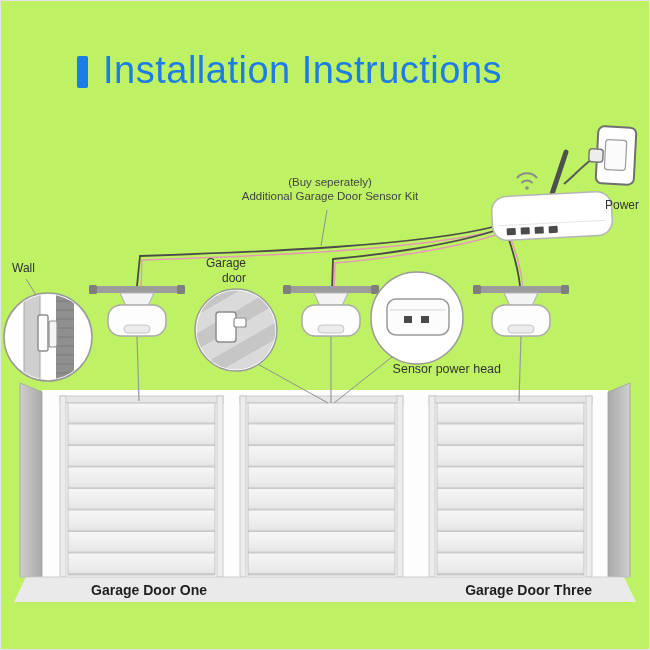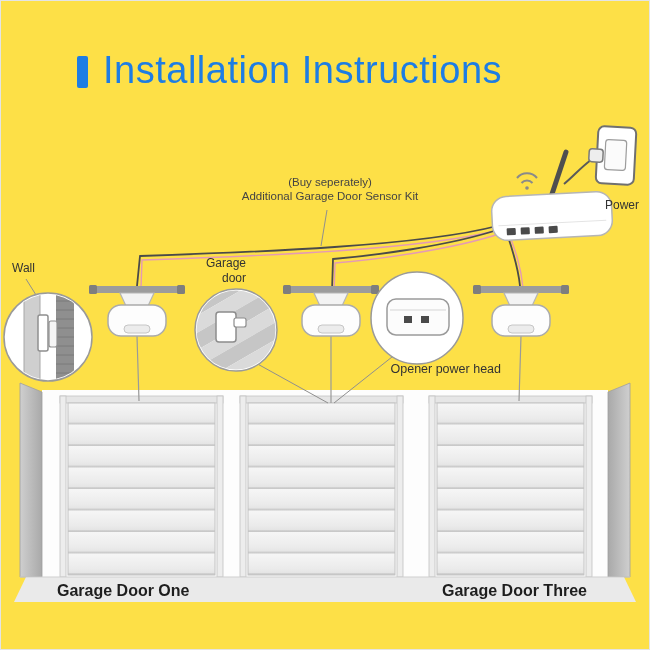--- a/index.html
+++ b/index.html
@@ -1,39 +1,39 @@
 <!DOCTYPE html>
 <html style="--accent: #1d7de4; --wire_dark: #4a4a4a; --wire_pink: #e59ab5;"><head>
 <meta charset="utf-8">
 <style>
   html,body { margin:0; padding:0; background:#fff; }
   .frame {
-    position:relative; width:650px; height:650px; background:#fde047;
+    position:relative; width:650px; height:650px; background:#bef264;
     font-family:"Liberation Sans", sans-serif; overflow:hidden;
     box-shadow: inset 0 0 0 1px #e4e4e4;
   }
   .accent-bar {
     position:absolute; left:77px; top:56px; width:11px; height:32px;
     background:var(--accent,#1d7de4); border-radius:2px;
   }
   .page-title {
     position:absolute; left:103px; top:49px; margin:0;
     font-size:38px; font-weight:400; letter-spacing:0.5px;
     color:var(--accent,#1d7de4); white-space:nowrap;
   }
   .diagram-svg { position:absolute; left:0; top:0; }
   .lbl { position:absolute; color:#3c3c3c; font-size:12px; line-height:1.25;text-align:right; }
   .lbl-kit { left:205px; top:175px; width:250px; text-align:center; font-size:11.5px; color:#444; }
   .lbl-power { left:597px; top:198px; width:50px; text-align:center; color:#333; }
   .lbl-wall { left:12px; top:261px; color:#333; }
   .lbl-garage-door { left:194px; top:256px; width:52px; color:#333; }
   .lbl-opener-head { left:361px; top:362px; width:140px; color:#333; font-size:12.5px; }
   .door-lbl {
-    position:absolute; top:582px; width:150px; text-align:left;
-    font-weight:bold; font-size:16px; color:#1e1e1e;
+    position:absolute; top:582px; width:150px; text-align:right;
+    font-weight:bold; font-size:14px; color:#1e1e1e;
   }
   .door-lbl-1 { left:57px; } .door-lbl-2 { left:251px; } .door-lbl-3 { left:442px; }
   .wire-dark { stroke:var(--wire_dark,#4a4a4a); fill:none; stroke-width:1.8; }
   .wire-pink { stroke:var(--wire_pink,#e59ab5); fill:none; stroke-width:1.4; }
   .leader { stroke:#8f8f8f; stroke-width:1; fill:none; }
 </style>
 </head>
 <body>
 
 <div class="frame">
@@ -194,18 +194,18 @@
     </g>
   </svg>
 
   <div class="lbl lbl-kit">
     <div>(Buy seperately)</div>
     <div>Additional Garage Door Sensor Kit</div>
   </div>
   <div class="lbl lbl-power">Power</div>
   <div class="lbl lbl-wall">Wall</div>
   <div class="lbl lbl-garage-door">Garage door</div>
-  <div class="lbl lbl-opener-head">Opener power head</div>
+  <div class="lbl lbl-opener-head">Sensor power head</div>
 
   <div class="door-lbl door-lbl-1">Garage Door One</div>
   <div class="door-lbl door-lbl-3">Garage Door Three</div>
 
 </div>
 
 </body></html>

